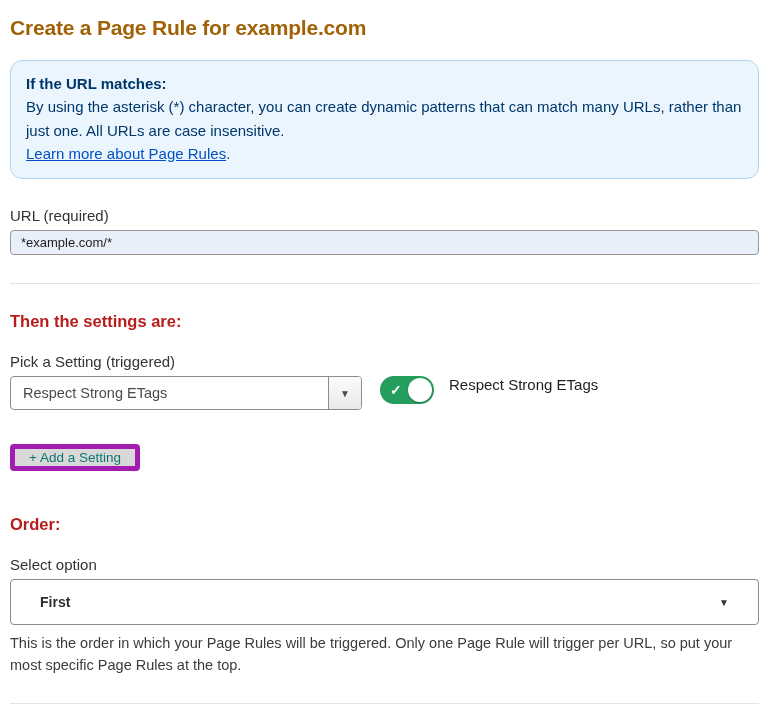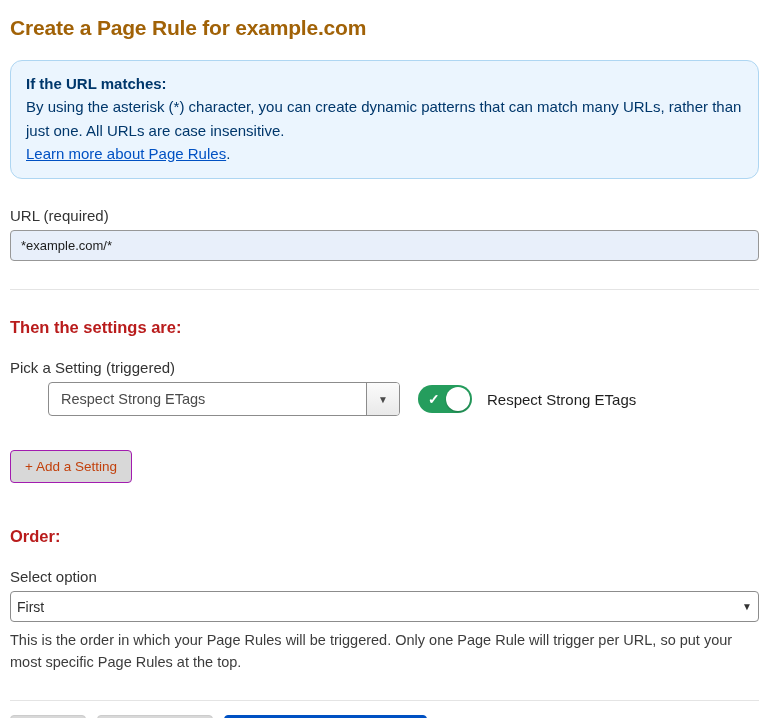--- a/index.html
+++ b/index.html
@@ -39,21 +39,21 @@
 
     .field-label {
       font-size: 15px;
       color: #333;
       margin: 0 0 6px 0;
     }
 
     .url-input {
       display: block;
       width: 100%;
-      height: 31px;
+      height: 25px;
       background: #e8effa;
       border: 1px solid #979797;
       border-radius: 4px;
       font-family: "Liberation Sans", sans-serif;
       font-size: 13px;
       color: #1d1d1d;
       padding: 0 10px;
       outline: none;
     }
 
@@ -65,22 +65,21 @@
 
     .section-heading {
       font-size: 16.5px;
       font-weight: 700;
       color: #b91c1c;
       margin: 0 0 22px 0;
     }
 
     .setting-row {
       display: flex;
-      align-items: center;
-      margin-left: 38px;
+      align-items: flex-start;
     }
 
     .select-composite {
       display: flex;
       width: 352px;
       height: 34px;
       border: 1px solid #8c8c8c;
       border-radius: 4px;
       background: #ffffff;
       overflow: hidden;
@@ -139,44 +138,45 @@
     .toggle-label {
       margin-left: 15px;
       font-size: 15px;
       color: #1f1f1f;
     }
 
     .add-setting-btn {
       margin-top: 34px;
       display: inline-block;
       background: #d8d8d8;
-      border: 1px solid #a21caf;
-      border-radius: 4px;
-      color: #c2410c;
+      border: 5px solid #a21caf;
+      border-radius: 4px;
+      color: #0f766e;
       font-family: "Liberation Sans", sans-serif;
       font-size: 13.5px;
-      padding: 8px 14px;
+      padding: 1px 14px;
       cursor: pointer;
     }
 
     .order-heading { margin-top: 44px; }
 
     .order-select {
       display: flex;
       align-items: center;
       justify-content: space-between;
       width: 100%;
-      height: 31px;
+      height: 46px;
       border: 1px solid #8c8c8c;
       border-radius: 4px;
       background: #ffffff;
-      padding: 0 6px;
+      padding: 0 29px;
       font-size: 14px;
       color: #2d2d2d;
       cursor: pointer;
+      font-weight: bold;
     }
     .order-select .chevron {
       font-size: 10px;
       color: #333;
     }
 
     .help-text {
       margin-top: 8px;
       font-size: 14.5px;
       color: #3c3c3c;

